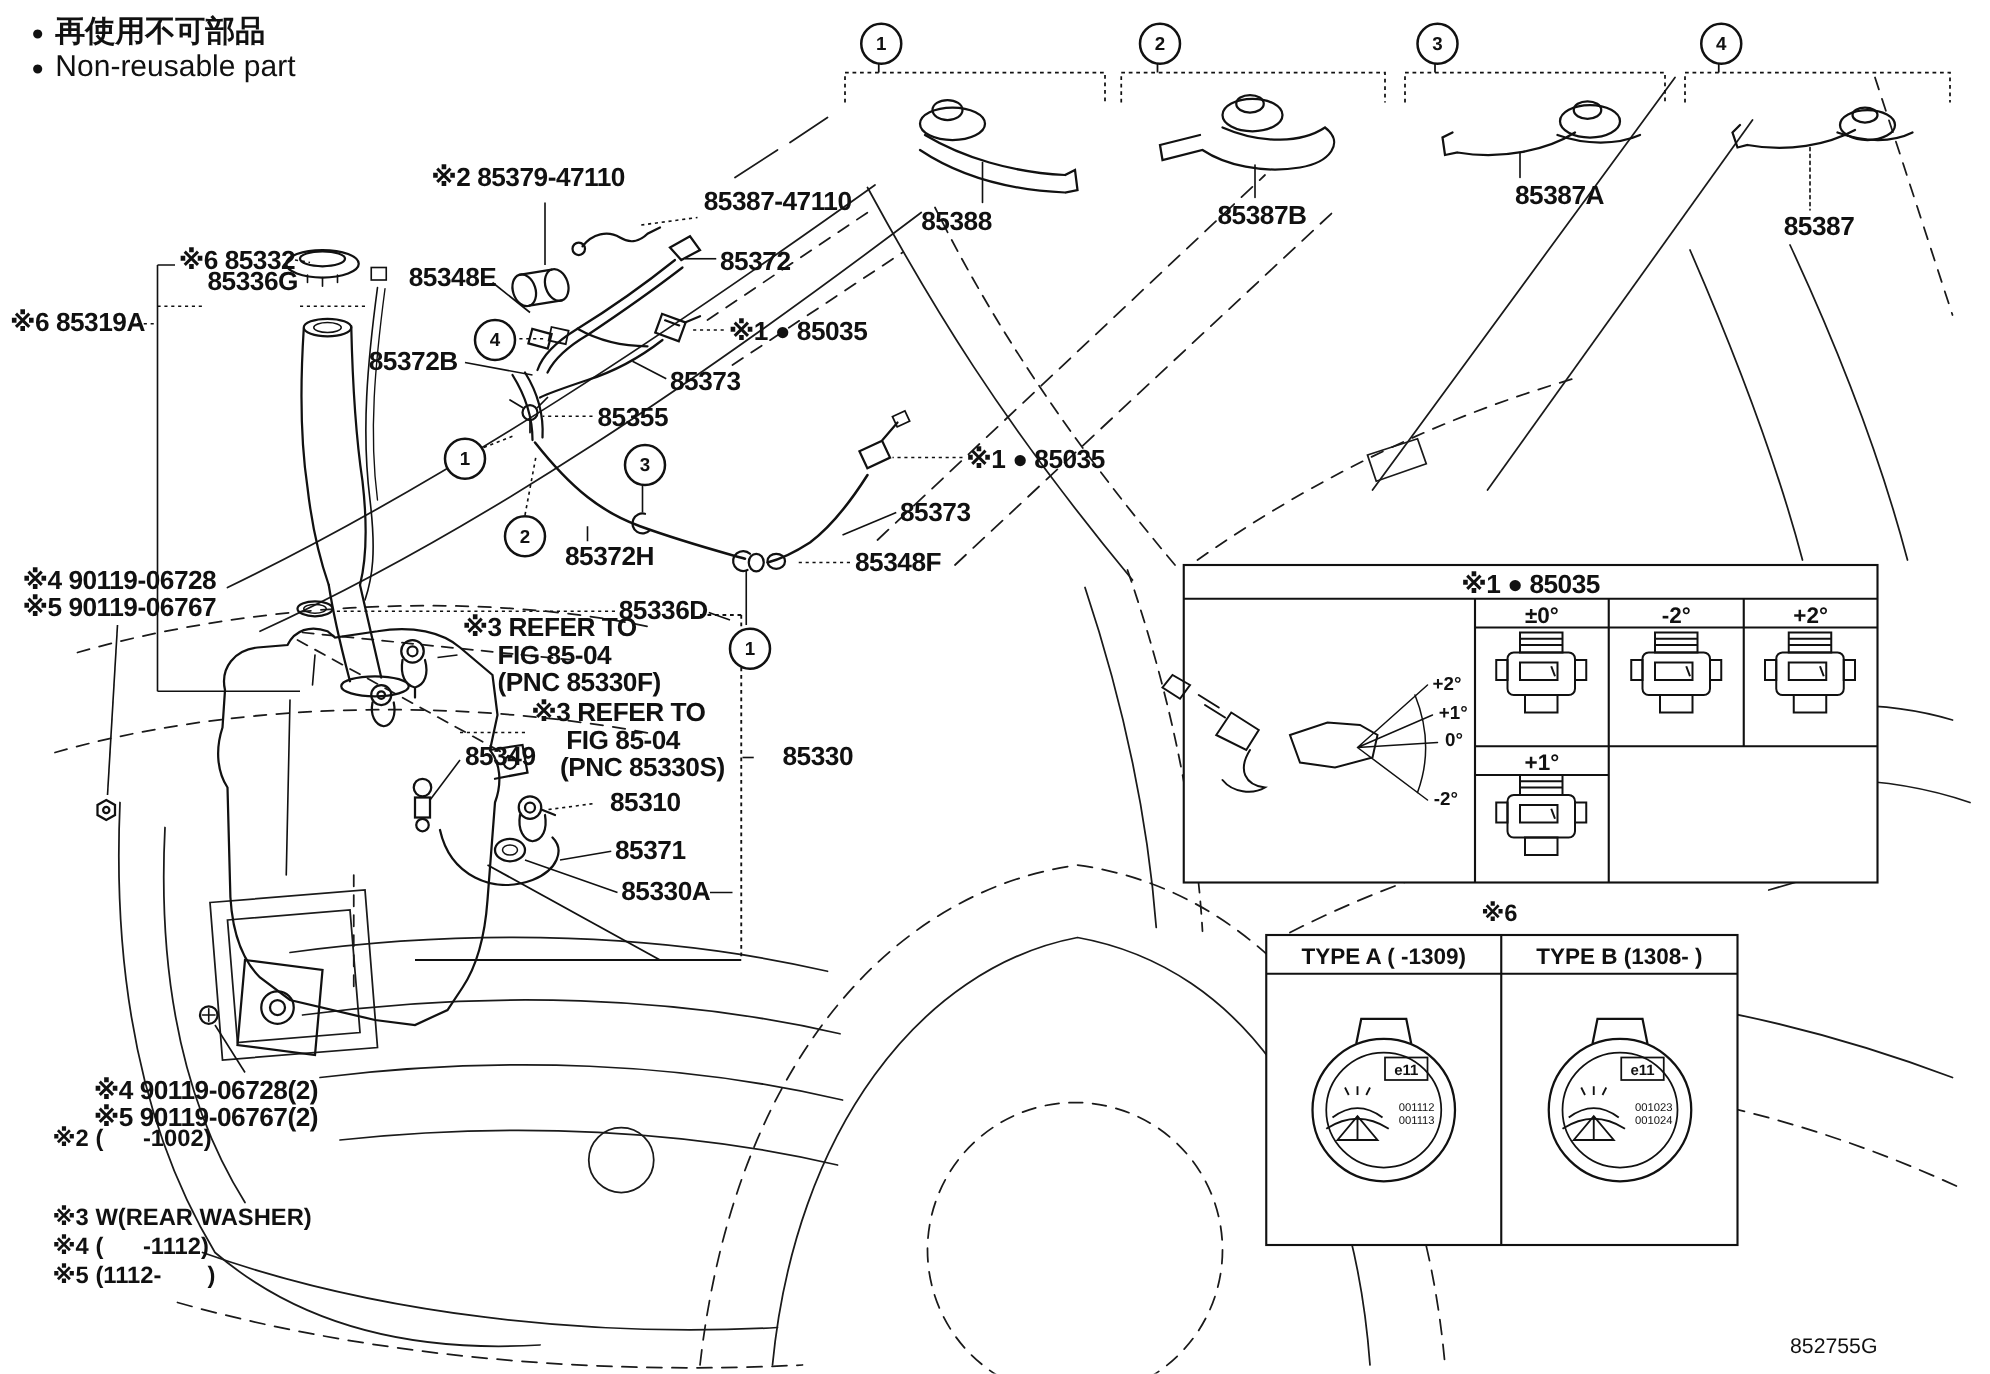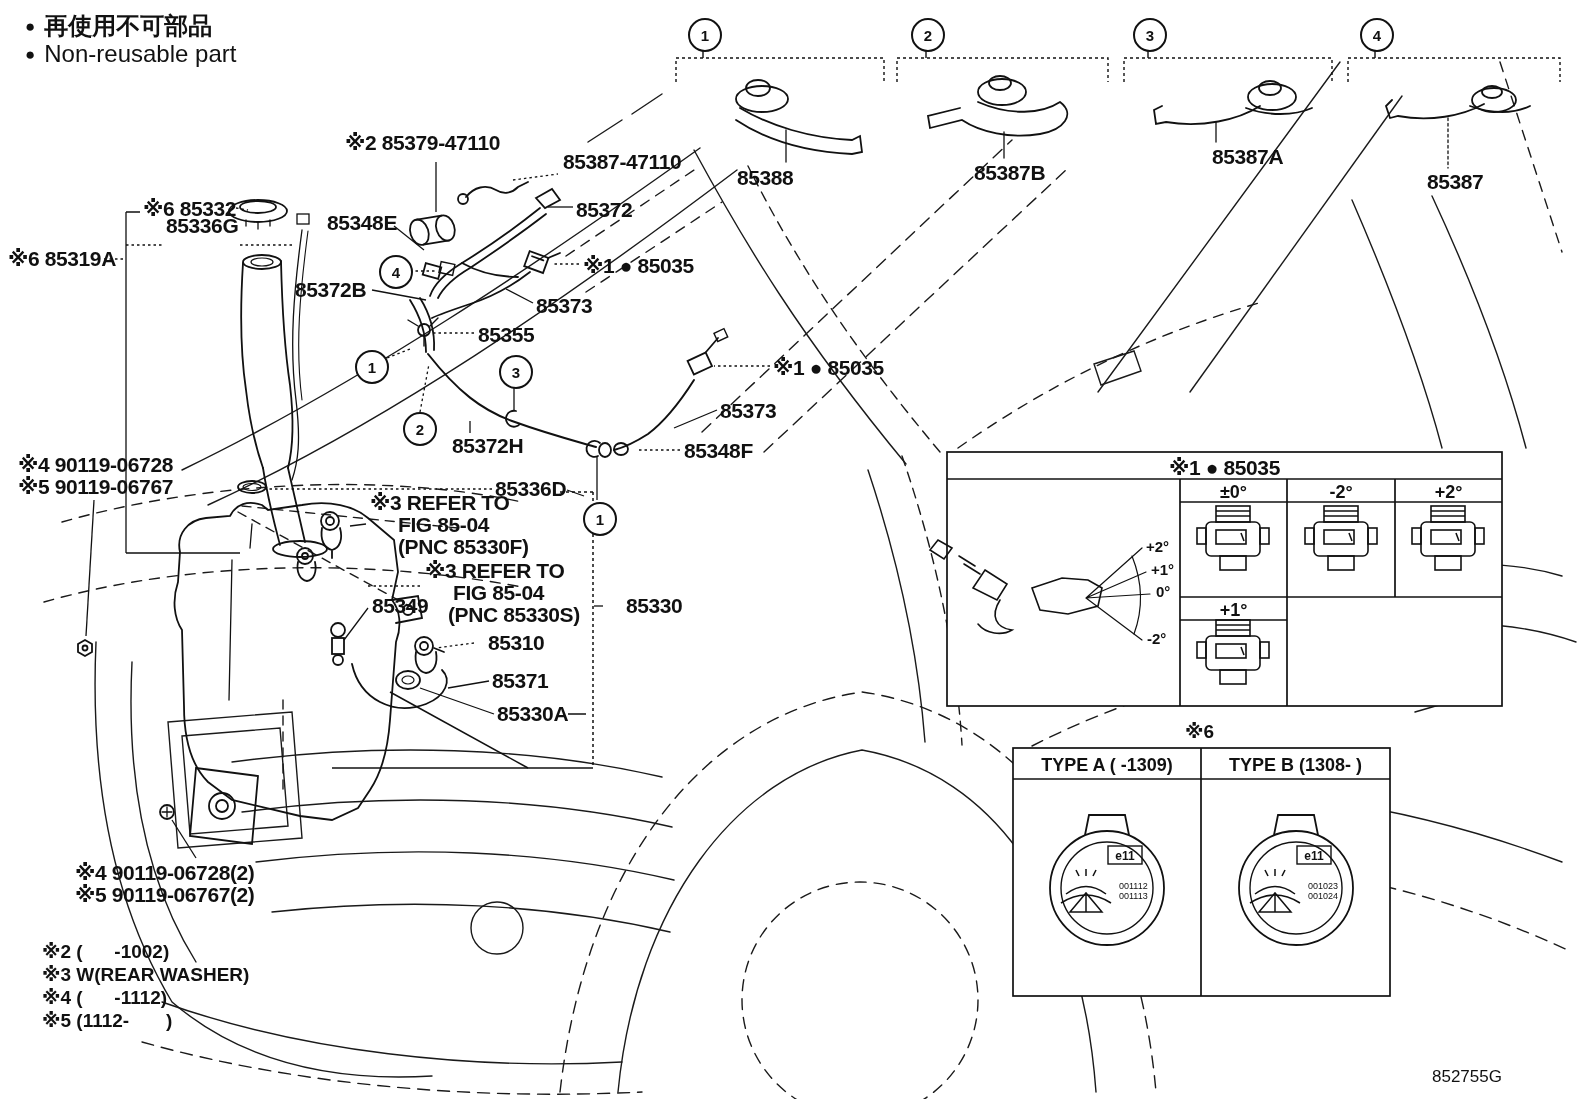--- a/index.html
+++ b/index.html
@@ -368,21 +368,21 @@
 <div class="lbl" style="left:453px;top:582px;">FIG 85-04</div>
 <div class="lbl" style="left:448px;top:604px;">(PNC 85330S)</div>
 <div class="lbl" style="left:606px;top:595px;margin-left:20px;">85330</div>
 <div class="lbl" style="left:372px;top:595px;">85349</div>
 <div class="lbl" style="left:488px;top:632px;">85310</div>
 <div class="lbl" style="left:492px;top:670px;">85371</div>
 <div class="lbl" style="left:497px;top:703px;">85330A</div>
 
 <div class="lbl" style="left:75px;top:862px;">※4 90119-06728(2)</div>
 <div class="lbl" style="left:75px;top:884px;">※5 90119-06767(2)</div>
-<div class="note" style="left:42px;top:942px;">※2 (      -1002)</div>
+<div class="note" style="left:42px;top:902px;">※2 (      -1002)</div>
 <div class="note" style="left:42px;top:965px;">※3 W(REAR WASHER)</div>
 <div class="note" style="left:42px;top:988px;">※4 (      -1112)</div>
 <div class="note" style="left:42px;top:1011px;">※5 (1112-       )</div>
 
 <div class="lbl" style="left:947px;top:457px;width:555px;text-align:center;">※1 ● 85035</div>
 <div class="hdrcell" style="left:1180px;top:483px;width:107px;">±0°</div>
 <div class="hdrcell" style="left:1287px;top:483px;width:108px;">-2°</div>
 <div class="hdrcell" style="left:1395px;top:483px;width:107px;">+2°</div>
 <div class="hdrcell" style="left:1180px;top:601px;width:107px;">+1°</div>
 <div class="note" style="left:1185px;top:722px;">※6</div>

